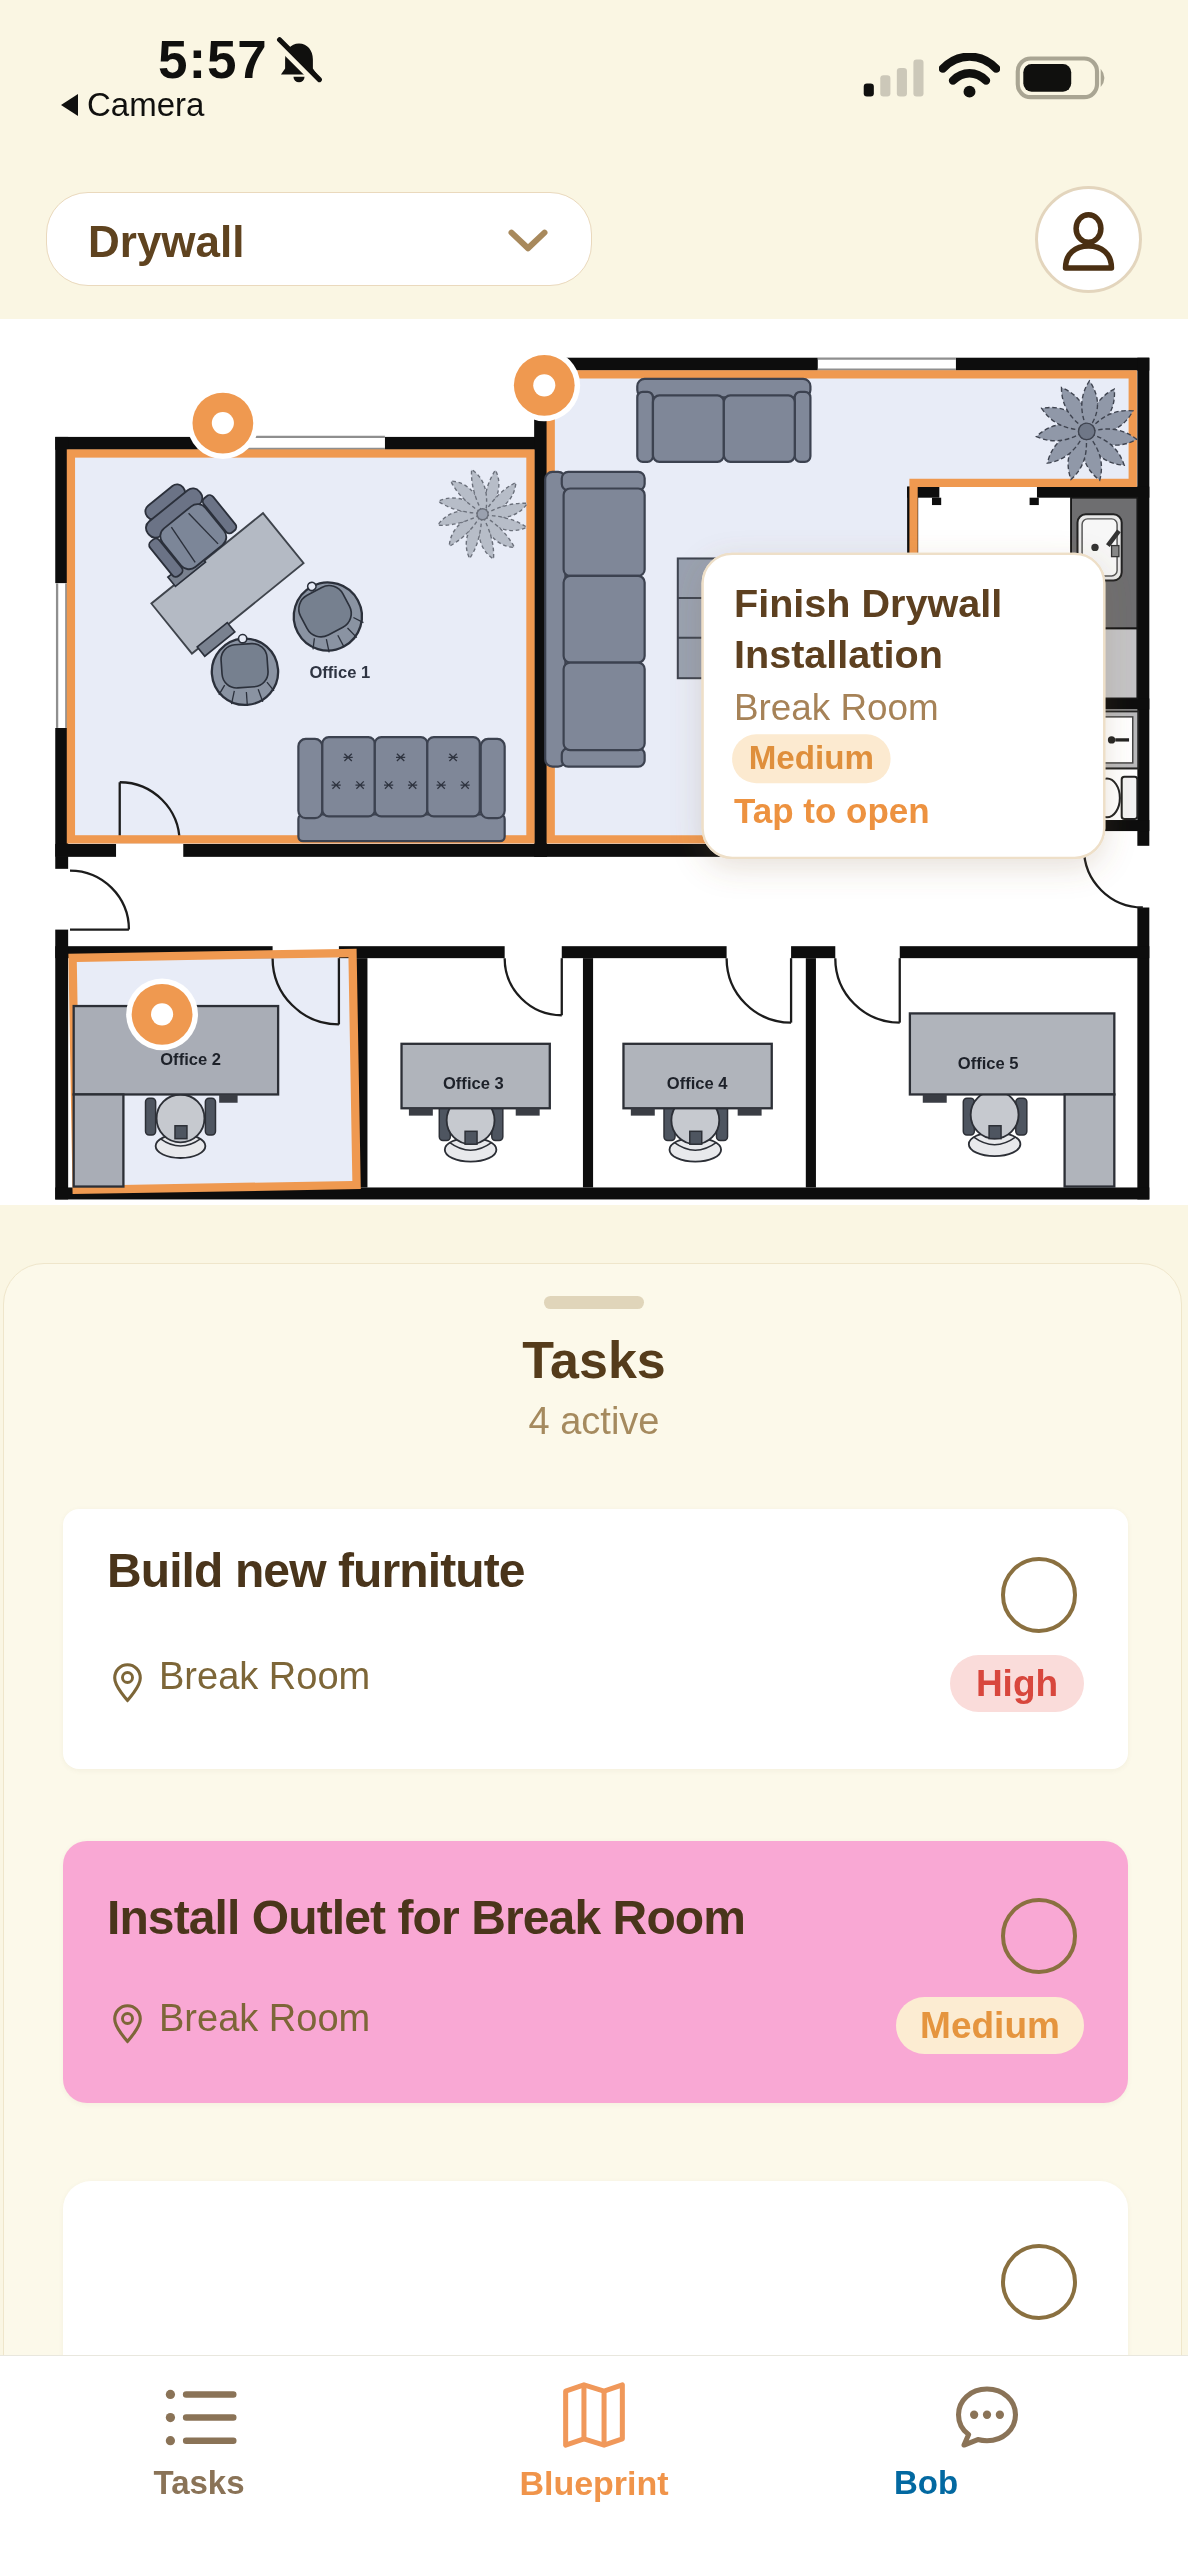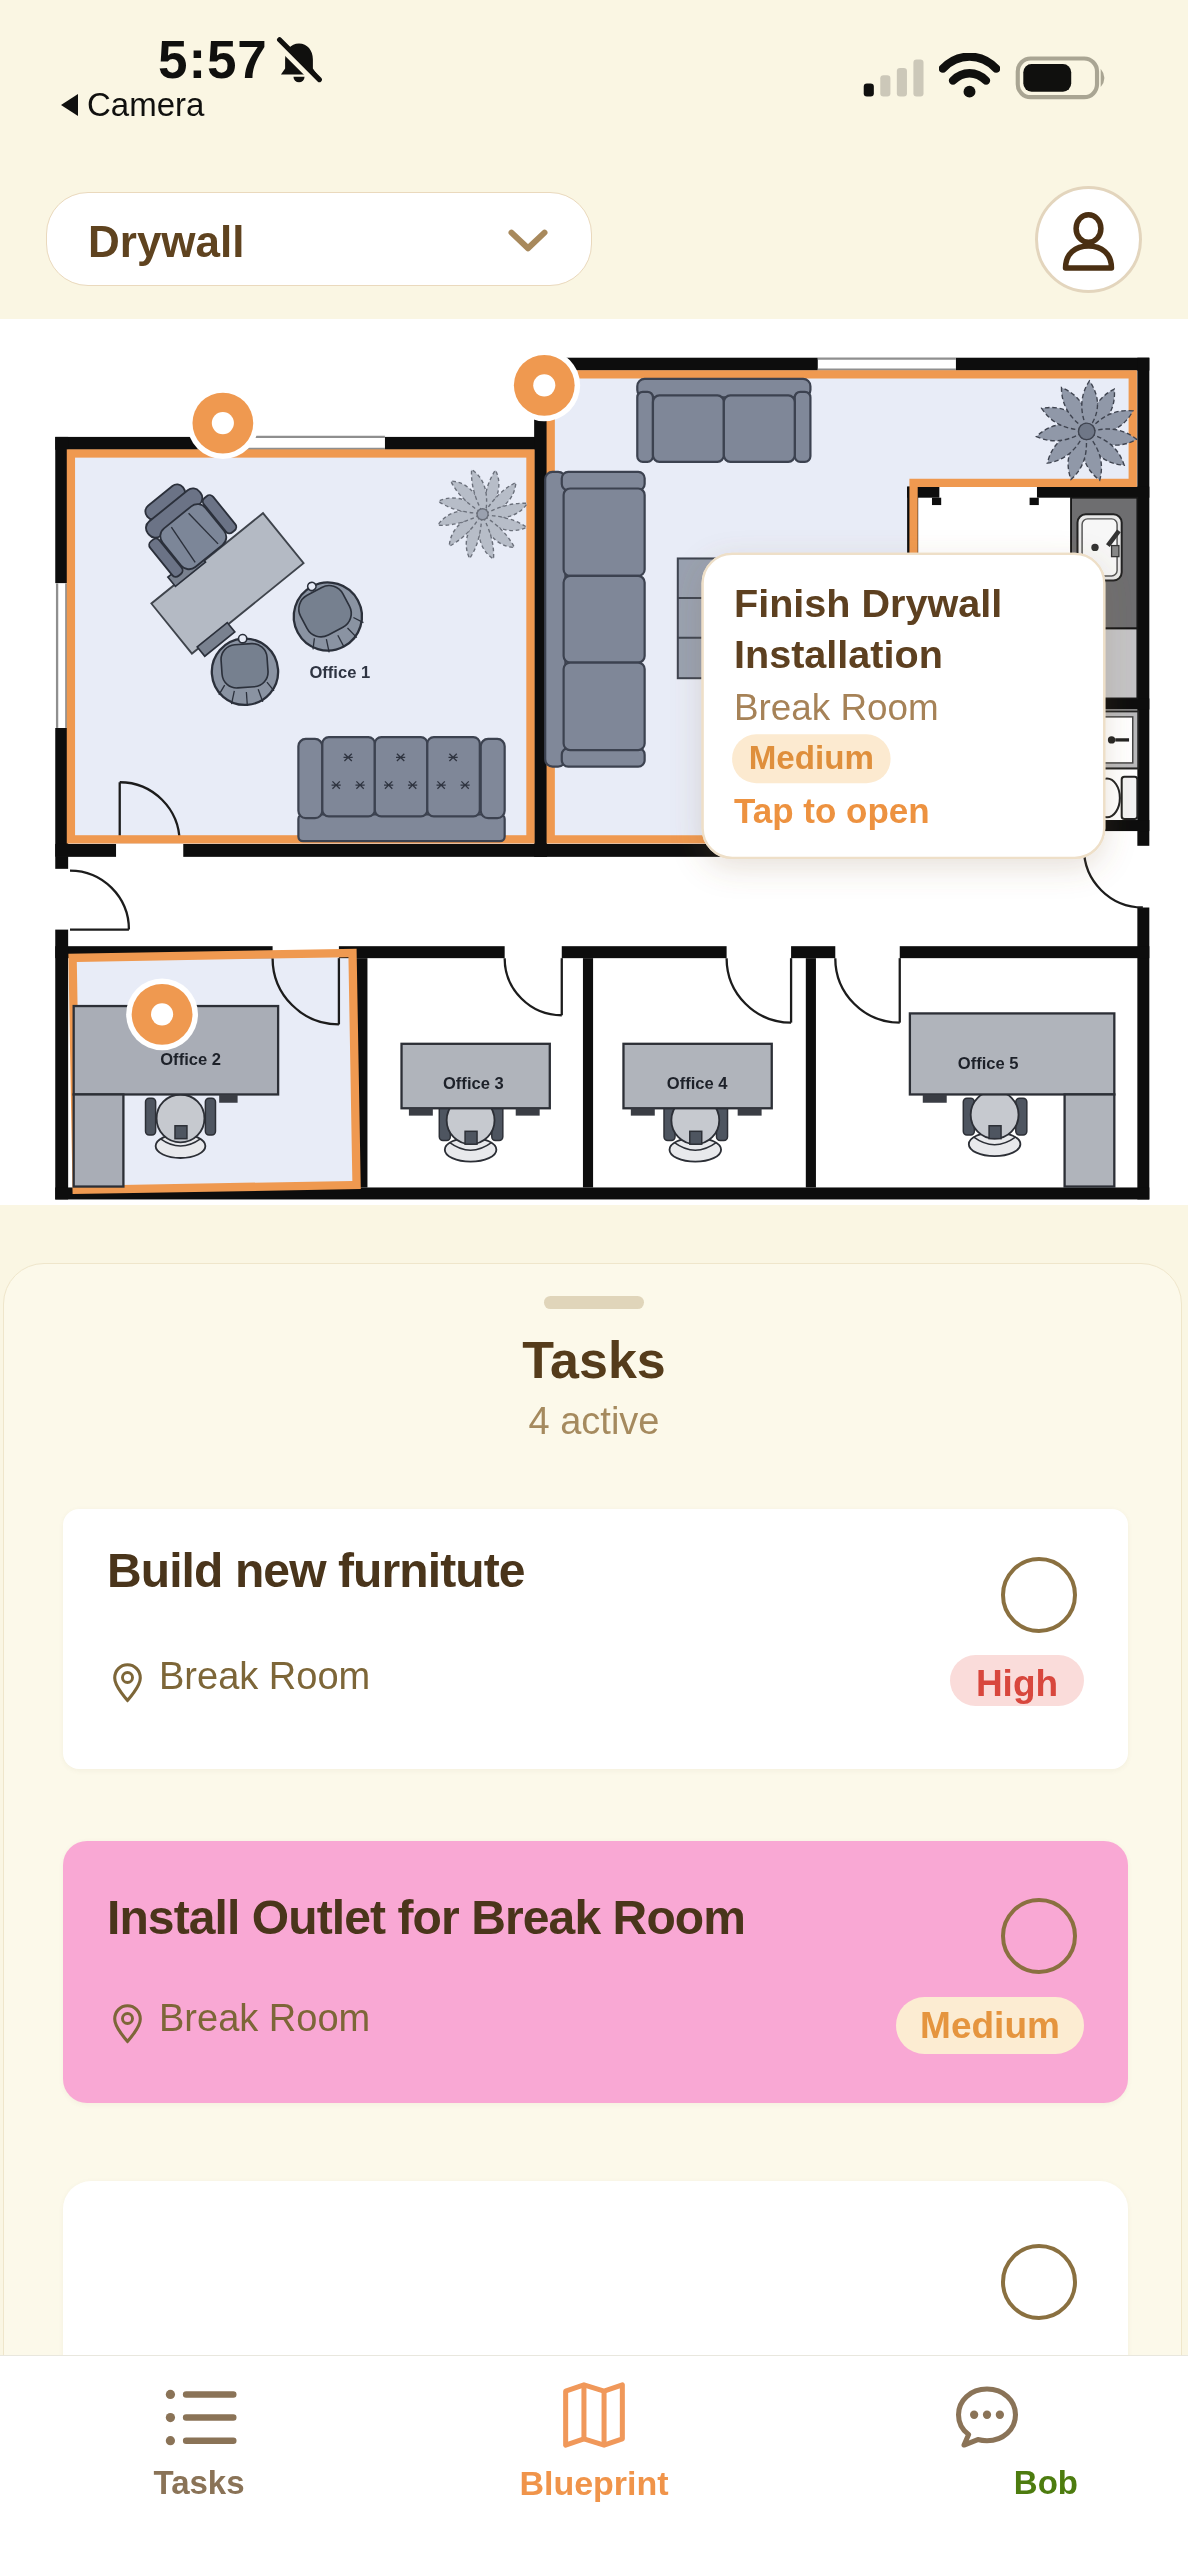--- a/index.html
+++ b/index.html
@@ -433,21 +433,21 @@
 
   <div class="abs" style="left:938px;top:48px;width:68px;height:68px;border:4.6px solid #8a7040;border-radius:50%;"></div>
 
   <svg class="abs" style="left:48px;top:153px" width="33" height="42" viewBox="0 0 36 46">
     <path d="M18,3 C10,3 4,9.5 4,17.5 C4,27 18,42 18,42 C18,42 32,27 32,17.5 C32,9.5 26,3 18,3 Z" fill="none" stroke="#7d6638" stroke-width="3.4"></path>
     <circle cx="18" cy="17" r="5.5" fill="none" stroke="#7d6638" stroke-width="3.2"></circle>
   </svg>
 
   <div class="abs" style="left:96px;top:146px;font-size:38px;color:#7d6638;">Break Room</div>
 
-  <div class="abs" style="left:887px;top:146px;width:134px;height:51px;background:#fadcda;border-radius:28.6px;text-align:center;line-height:57px;font-size:37px;font-weight:700;color:#d8473d;">High</div>
+  <div class="abs" style="left:887px;top:146px;width:134px;height:57px;background:#fadcda;border-radius:28.6px;text-align:center;line-height:57px;font-size:37px;font-weight:700;color:#d8473d;">High</div>
 </div>
 
 <div class="abs" style="left:63px;top:1841px;width:1065px;height:262px;background:#f9a8d4;border-radius:24px;box-shadow:0 1.8px 5.5px rgba(120,100,60,0.06);">
 
   <div class="abs" style="left:44px;top:49px;font-size:48px;font-weight:700;color:#4a351b;letter-spacing:-0.9px;">Install Outlet for Break Room</div>
 
   <div class="abs" style="left:938px;top:57px;width:68px;height:68px;border:4.6px solid #8a7040;border-radius:50%;"></div>
 
   <svg class="abs" style="left:48px;top:162px" width="33" height="42" viewBox="0 0 36 46">
     <path d="M18,3 C10,3 4,9.5 4,17.5 C4,27 18,42 18,42 C18,42 32,27 32,17.5 C32,9.5 26,3 18,3 Z" fill="none" stroke="#7d6638" stroke-width="3.4"></path>
@@ -486,15 +486,15 @@
 
   <div class="abs" style="left:502px;top:108px;width:184px;text-align:center;font-size:34px;font-weight:700;color:#f0944a;">Blueprint</div>
 
   <svg class="abs" style="left:953px;top:29.5px" width="68" height="63" viewBox="0 0 74 68">
     <path d="M37,3 C19,3 6,15.5 6,31 C6,40 10,47.5 17,52.5 L12,64 L27,58 C30.2,58.8 33.5,59.2 37,59.2 C55,59.2 68,46.5 68,31 C68,15.5 55,3 37,3 Z" fill="none" stroke="#8a7357" stroke-width="5.5" stroke-linejoin="round"></path>
     <circle cx="23" cy="31" r="4.5" fill="#8a7357"></circle>
     <circle cx="37" cy="31" r="4.5" fill="#8a7357"></circle>
     <circle cx="51" cy="31" r="4.5" fill="#8a7357"></circle>
   </svg>
 
-  <div class="abs" style="left:894px;top:108px;width:184px;text-align:right;font-size:33px;font-weight:700;color:#4d7c0f;">Bob</div>
+  <div class="abs" style="left:894px;top:108px;width:184px;text-align:left;font-size:33px;font-weight:700;color:#0369a1;">Bob</div>
 </div>
 
 
 </body></html>

